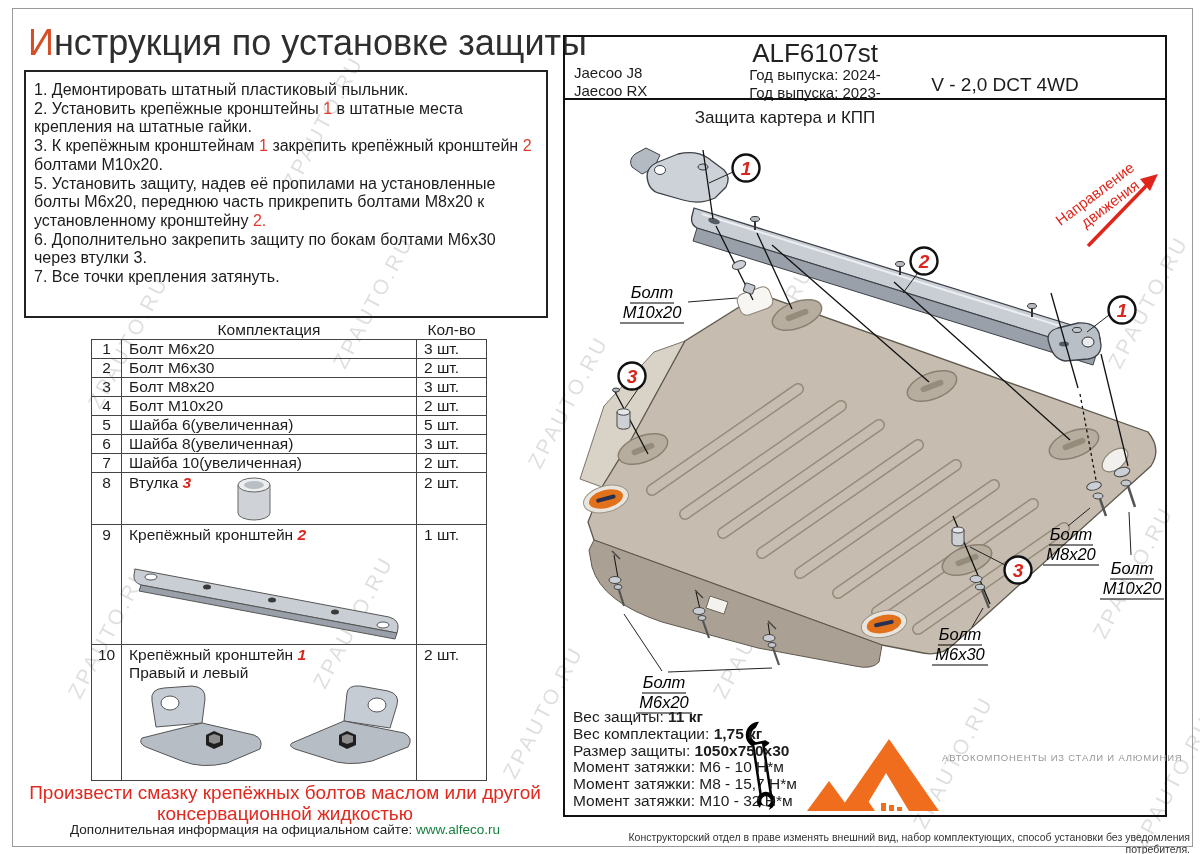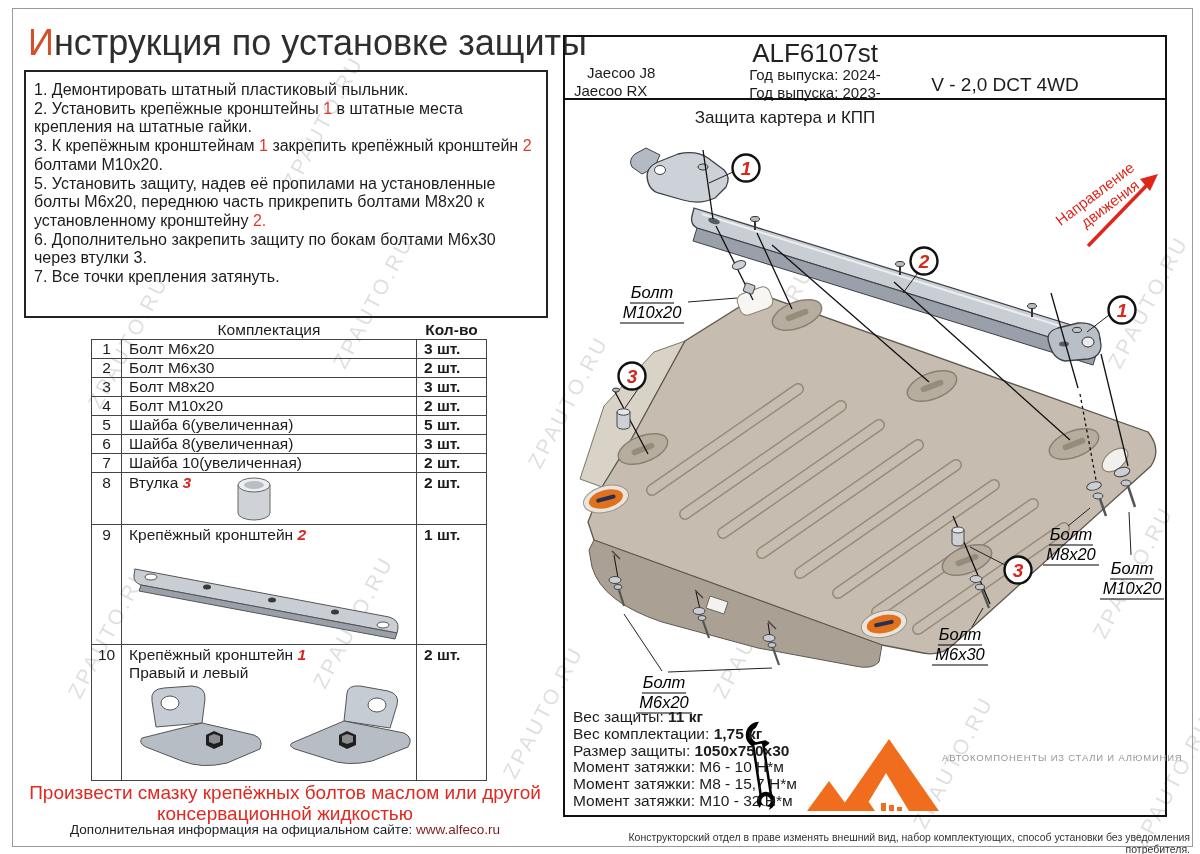--- a/index.html
+++ b/index.html
@@ -15,33 +15,33 @@
   .instrbox{position:absolute;left:24px;top:70px;width:504px;height:226px;border:2px solid #222;
             padding:9px 8px;font-size:16px;line-height:1.17;}
   .instrbox p{margin:0;}
   .rn{color:#e03c2e;}
   table.kit{position:absolute;left:91px;top:320px;border-collapse:collapse;table-layout:fixed;
             font-size:15.5px;}
   table.kit thead td{border:none;text-align:center;height:19px;padding:0;}
   table.kit tbody td{border:1px solid #444;padding:0 0 0 7px;height:18px;}
   table.kit td.c-num{width:29px;text-align:center;padding:0;}
   table.kit td.c-name{width:287px;}
-  table.kit td.c-qty{width:62px;font-weight:bold;}
+  table.kit td.c-qty{width:62px;}
   table.kit tr.tall td{vertical-align:top;padding-top:1px;}
   .rnum{color:#d8261c;font-style:italic;font-weight:bold;}
   .cellimg{position:absolute;}
   td.rel{position:relative;}
   .warn{position:absolute;left:24px;width:522px;text-align:center;color:#e02a20;font-size:19px;line-height:21px;}
   .siteline{position:absolute;left:24px;top:822px;width:522px;text-align:center;font-size:13.5px;color:#222;}
-  .sitelink{color:#7f1d1d;text-decoration:none;}
+  .sitelink{color:#15803d;text-decoration:none;}
   
   .panel{position:absolute;left:563px;top:35px;width:600px;height:778px;border:2px solid #111;background:transparent;}
   .hdr-divider{position:absolute;left:0;top:61px;width:100%;border-top:2px solid #111;}
   .code{position:absolute;left:155px;top:1px;width:190px;text-align:center;font-size:26px;color:#222;}
-  .car1{position:absolute;left:22px;top:27px;font-size:15px;}
+  .car1{position:absolute;left:9px;top:27px;font-size:15px;}
   .car2{position:absolute;left:9px;top:45px;font-size:15px;}
   .yr1{position:absolute;left:155px;top:29px;width:190px;text-align:center;font-size:15px;}
   .yr2{position:absolute;left:155px;top:47px;width:190px;text-align:center;font-size:15px;}
   .engine{position:absolute;left:355px;top:37px;width:170px;text-align:center;font-size:19px;}
   .subtitle{position:absolute;left:80px;top:71px;width:280px;text-align:center;font-size:17px;}
   .diagram{position:absolute;left:1px;top:61px;}
   svg text{font-family:"Liberation Sans",sans-serif;}
   .specs{position:absolute;left:8px;top:672px;font-size:15.5px;line-height:16.8px;}
   .specs b{font-weight:bold;}
   .logotext{position:absolute;left:377px;top:712px;width:225px;}

